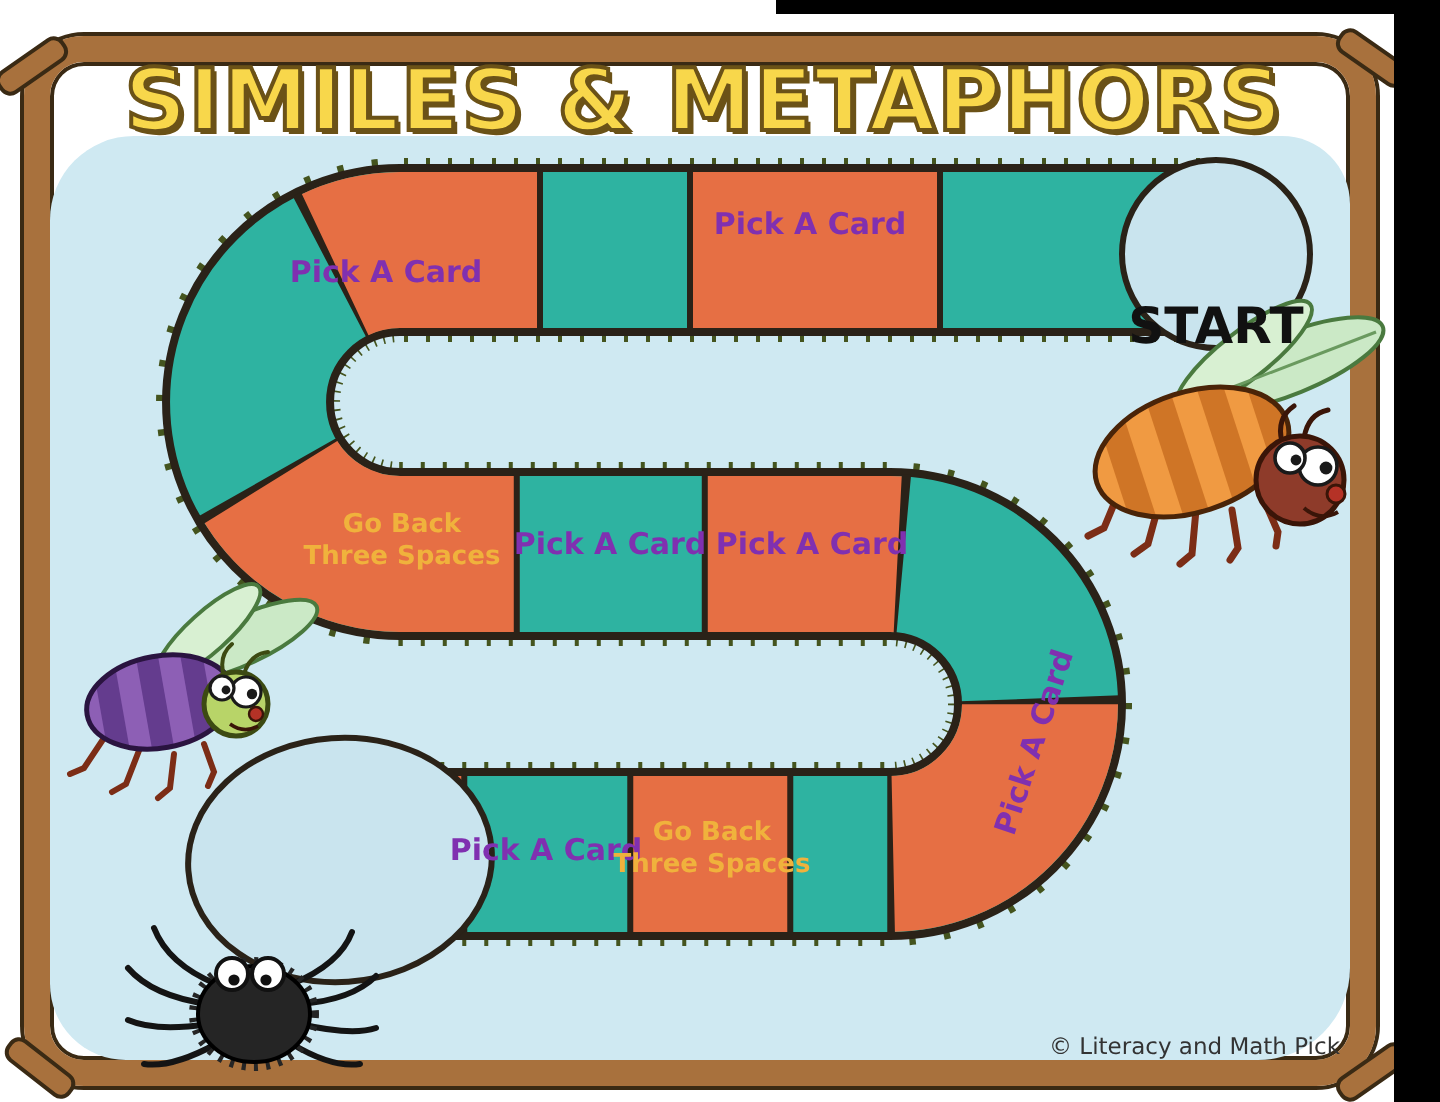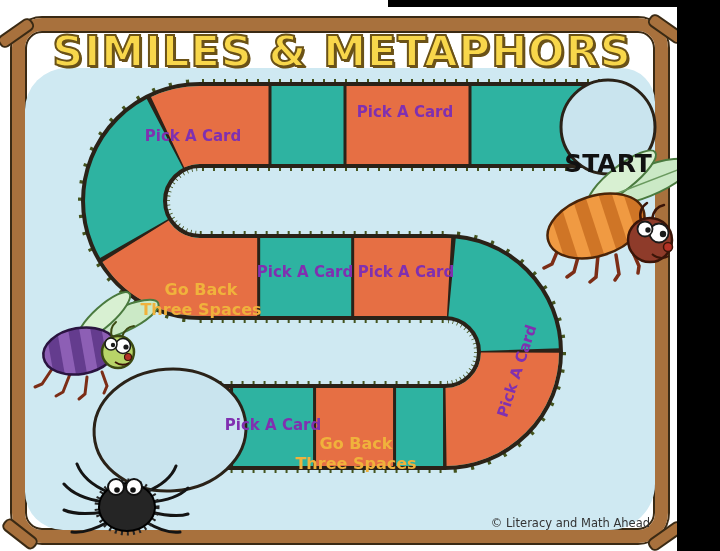--- a/index.html
+++ b/index.html
@@ -1,18 +1,18 @@
 <!DOCTYPE html>
 <html style="--teal: #2eb3a1; --orange: #e66f44; --board-blue: #cfe9f2; --space-blue: #c9e4ee; --frame-brown: #a8713d; --frame-outline: #3a2a14; --title-yellow: #f8d74b; --title-outline: #6b5217; --purple: #8030b0; --gold: #f0b23c; --ink: #2a2218;"><head>
 <meta charset="utf-8">
 <style>
   html,body { margin:0; padding:0; background:#000; }
   #board {
     position:relative; width:684px; height:551px; background:#fff;
-    overflow:hidden; font-family:"DejaVu Sans", sans-serif;
+    overflow:hidden; font-family:"DejaVu Sans", sans-serif;padding-left:20px;
   }
 
   
   .artifact-top   { position:absolute; left:388px; top:0; right:0; height:7px; background:#000; z-index:50; }
   .artifact-right { position:absolute; top:0; right:0; width:7px; height:100%; background:#000; z-index:50; }
 
   
   .twig-frame {
     position:absolute; left:12px; top:18px; right:16px; bottom:8px;
     border:13px solid var(--frame-brown);
@@ -54,21 +54,21 @@
     color:var(--title-yellow);
     -webkit-text-stroke:2px var(--title-outline);
     text-shadow:2px 2px 0 var(--title-outline);
     z-index:10;
   }
   .space-label {
     position:absolute; transform:translate(-50%,-50%);
     text-align:center; font-weight:bold; z-index:10;
   }
   .lbl-purple { color:var(--purple); font-size:15px; white-space:nowrap; }
-  .lbl-gold   { color:var(--gold); font-size:16px; line-height:1.25;margin-top:29px; }
+  .lbl-gold   { color:var(--gold); font-size:13px; line-height:1.25; }
   .lbl-white  { color:#eef6ee; font-size:11.5px; line-height:1.25; }
   .lbl-rotated{ transform:translate(-50%,-50%) rotate(-72deg); }
   .ln { display:block; }
 
   .terminal-label {
     position:absolute; transform:translate(-50%,-50%);
     color:#111; font-weight:600; z-index:10; white-space:nowrap;margin-top:36px;
   }
   #start-label  { left:608px; top:127px; font-size:25px; }
   #finish-label { left:170px; top:428px; font-size:27px; }
@@ -195,17 +195,17 @@
   <div class="space-label lbl-purple" style="left:273px; top:425px">
     <span class="ln">Pick A Card</span>
   </div>
   <div class="space-label lbl-gold" style="left:356px; top:425px">
     <span class="ln">Go Back</span>
     <span class="ln">Three Spaces</span>
   </div>
 
   <div class="terminal-label" id="start-label">START</div>
 
-  <div class="credit">© Literacy and Math Ahead</div>
+  <div class="credit">© Literacy and Math Pick</div>
 
   <div class="artifact-top"></div>
   <div class="artifact-right"></div>
 </div>
 
 </body></html>

